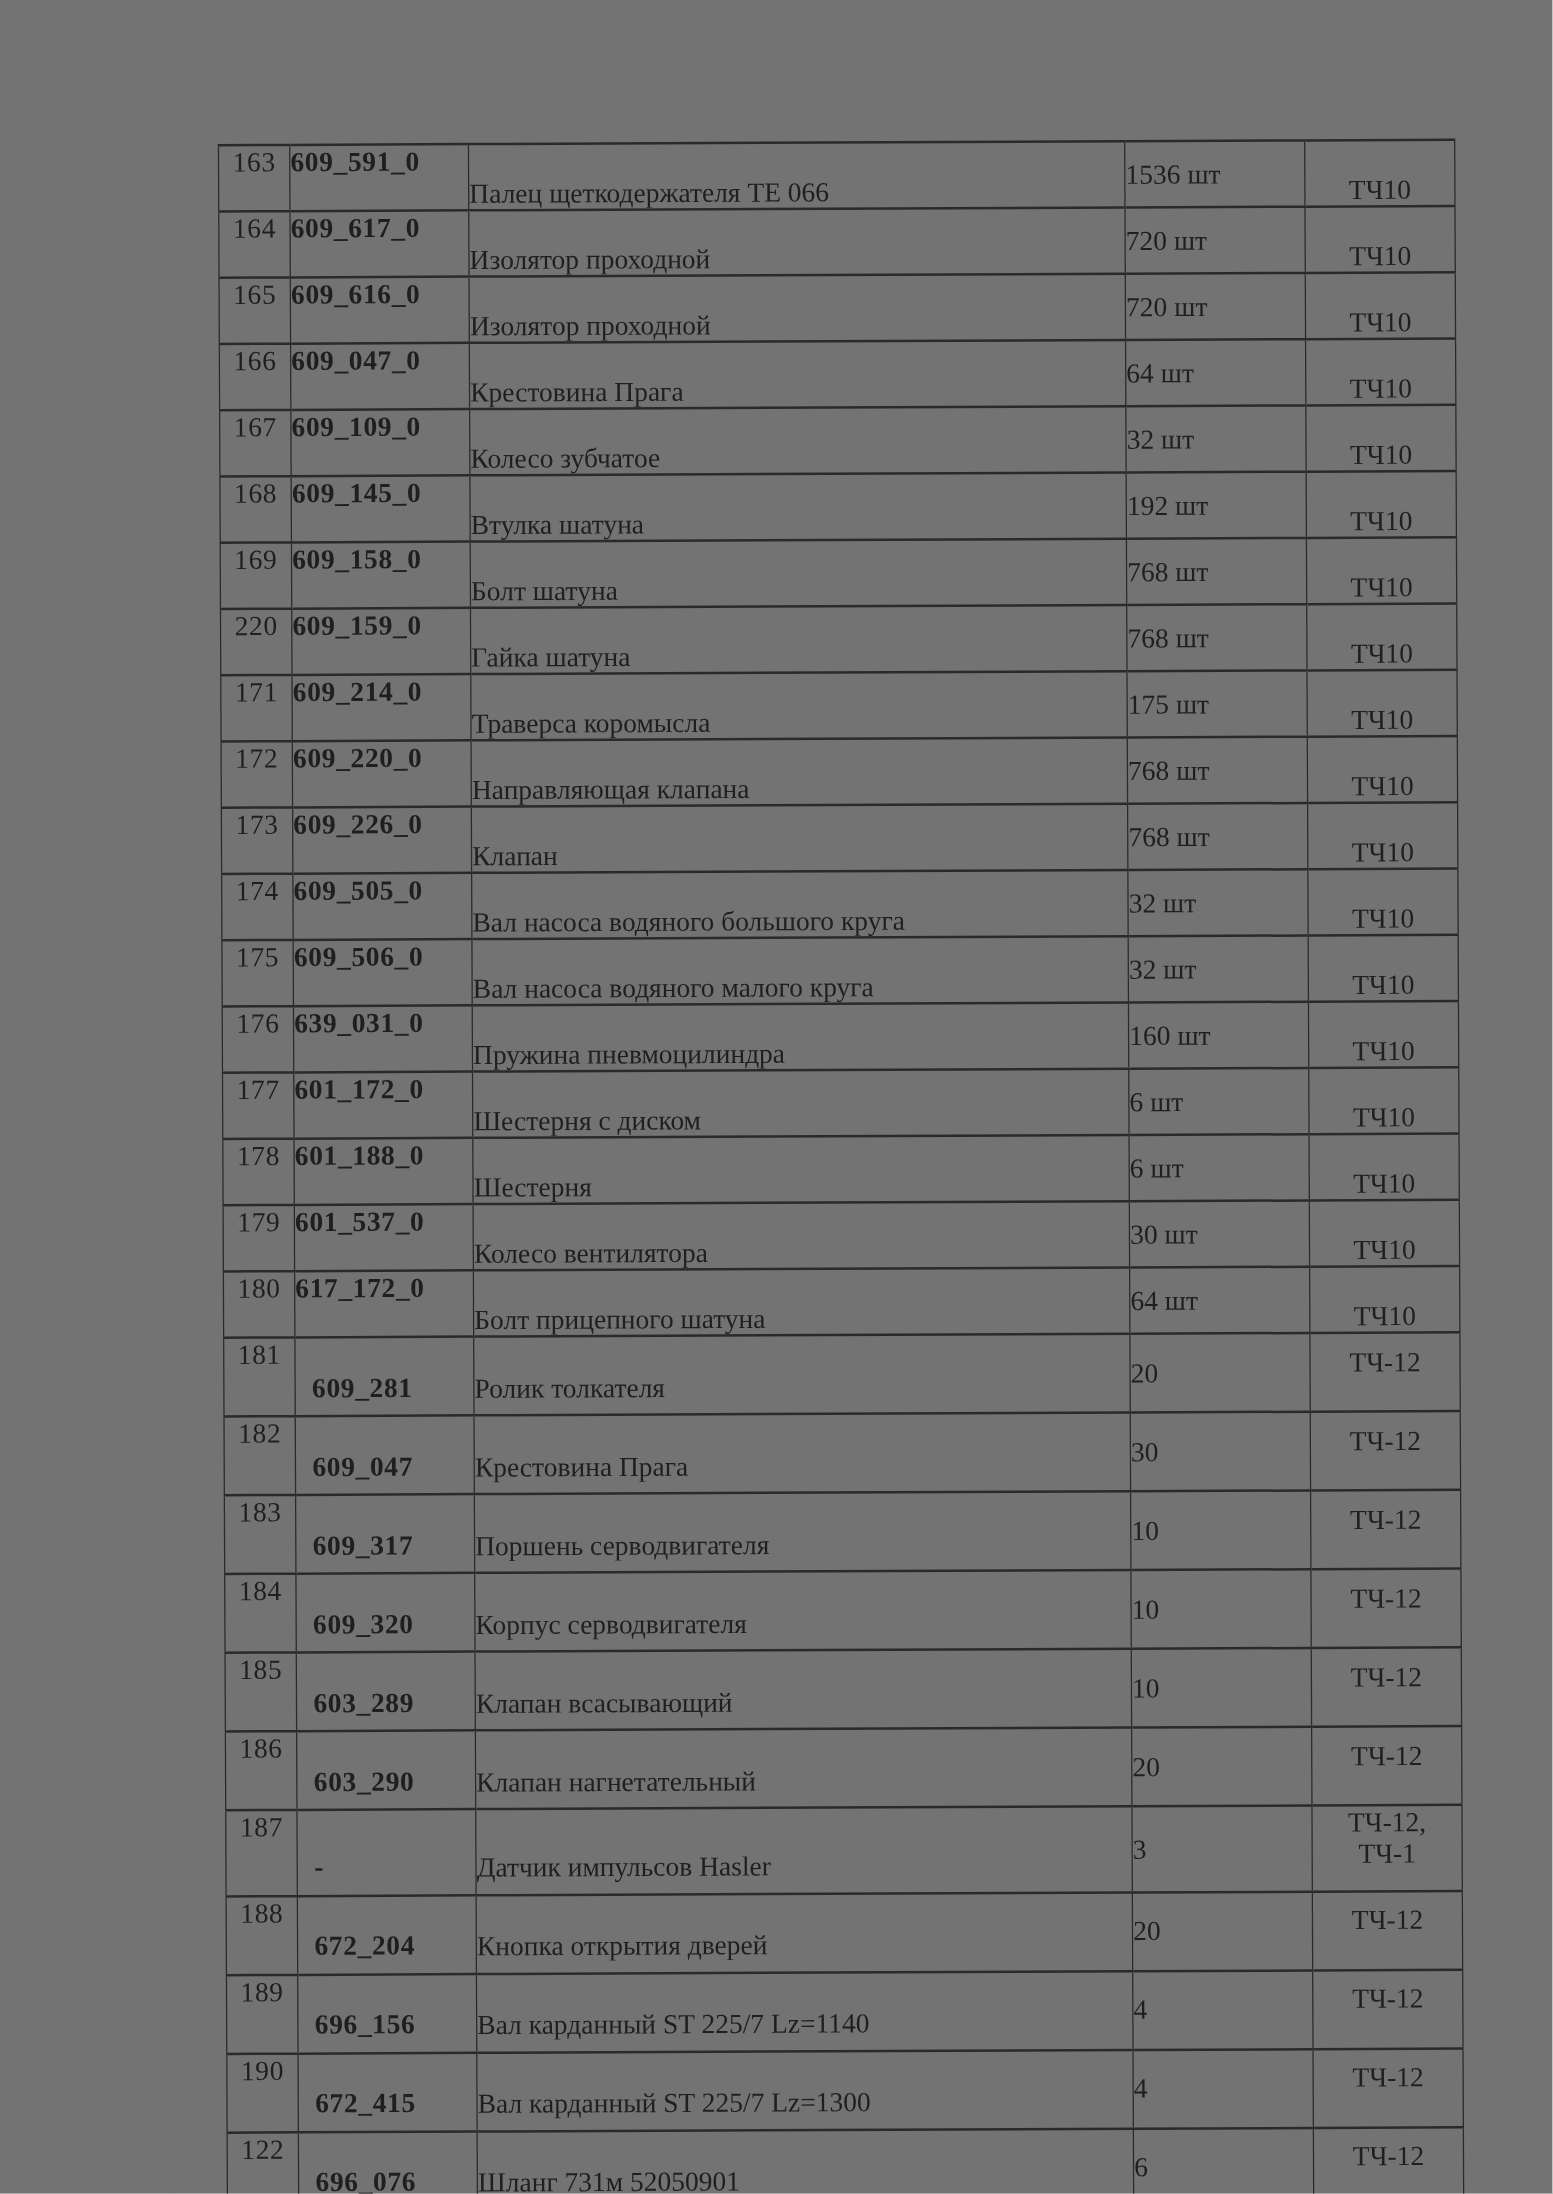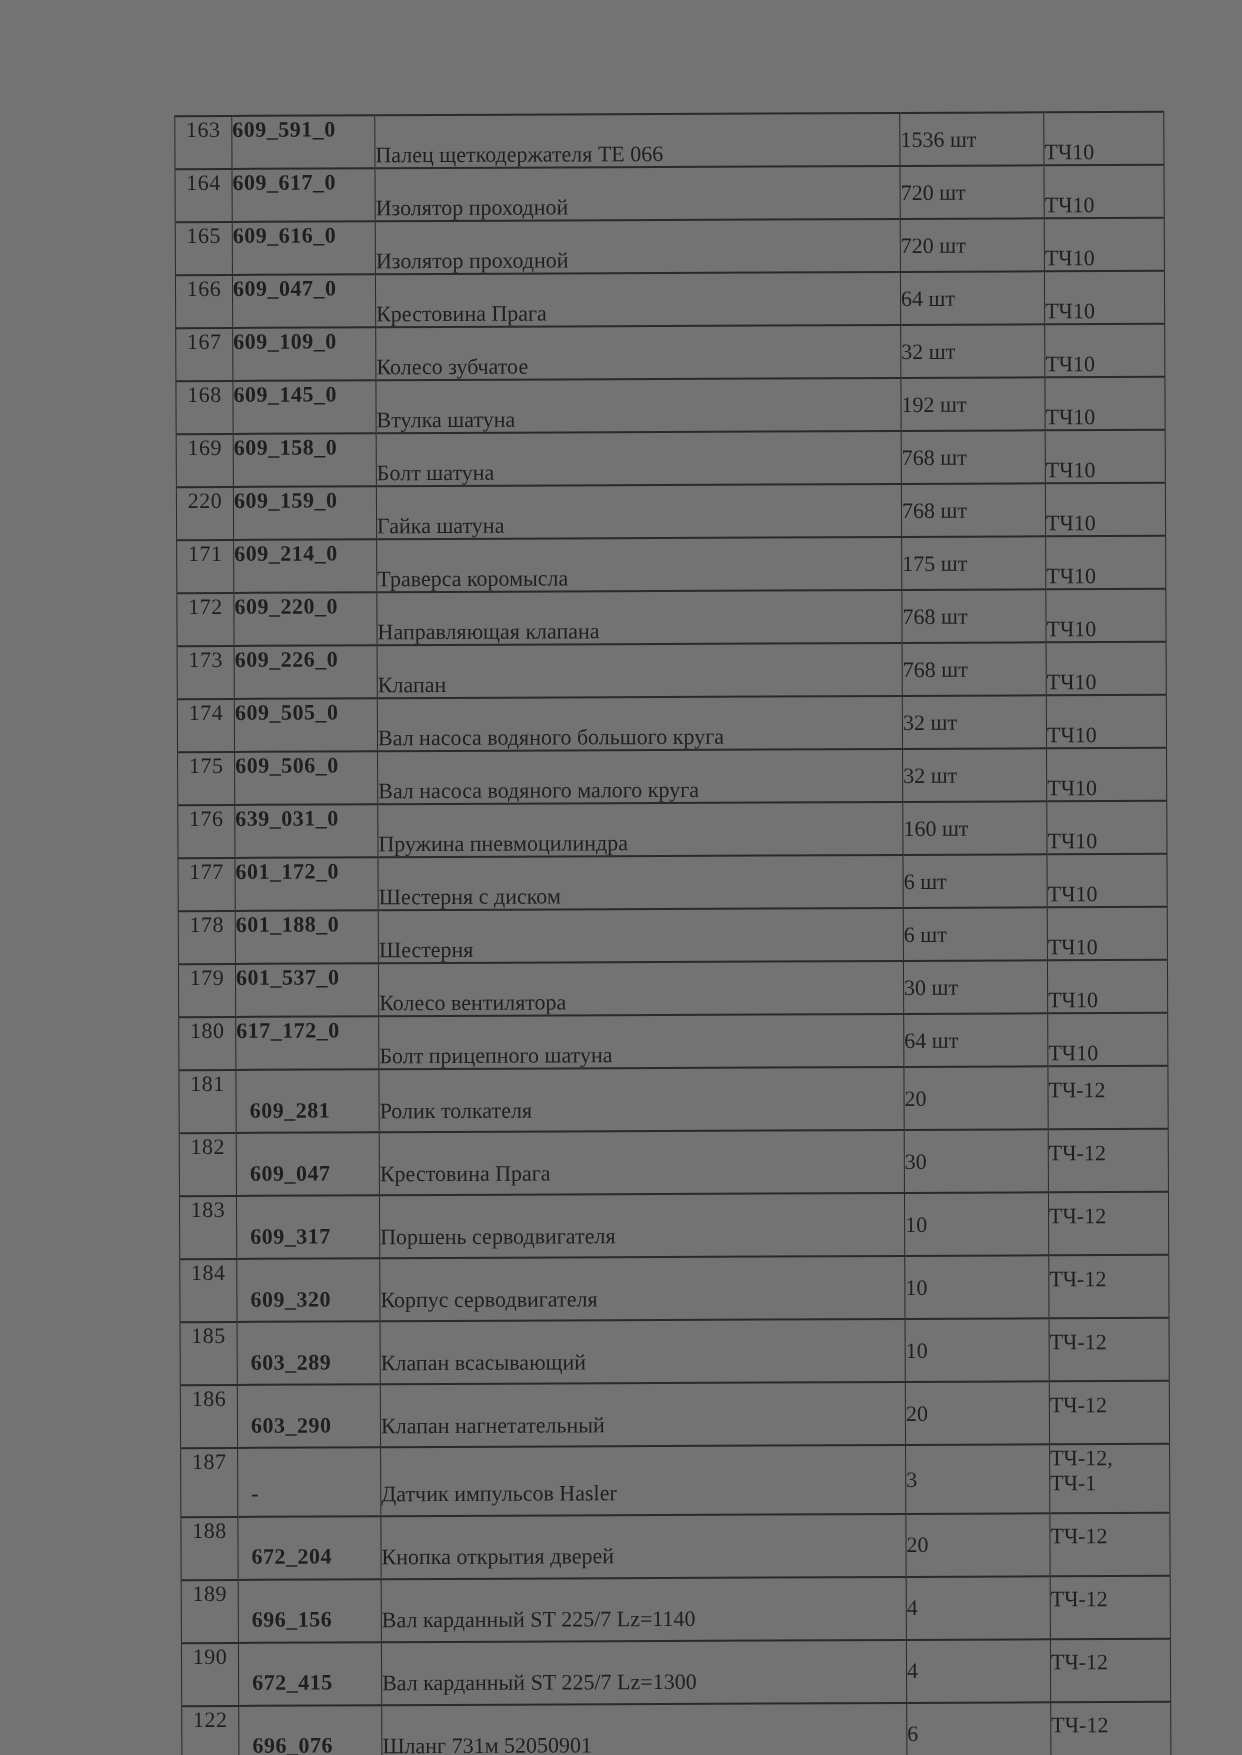--- a/index.html
+++ b/index.html
@@ -73,21 +73,21 @@
   }
   tr.grpB td.name {
     padding-bottom: 8px;
   }
   td.qty {
     text-align: left;
     vertical-align: middle;
     padding-top: 2px;
   }
   td.depot {
-    text-align: left;
+    text-align: center;
     vertical-align: bottom;
     padding-bottom: 5px;
     white-space: pre-line;
   }
   tr.grpB td.depot {
     vertical-align: middle;
     padding-bottom: 16px;
   }
 </style>
 </head>

